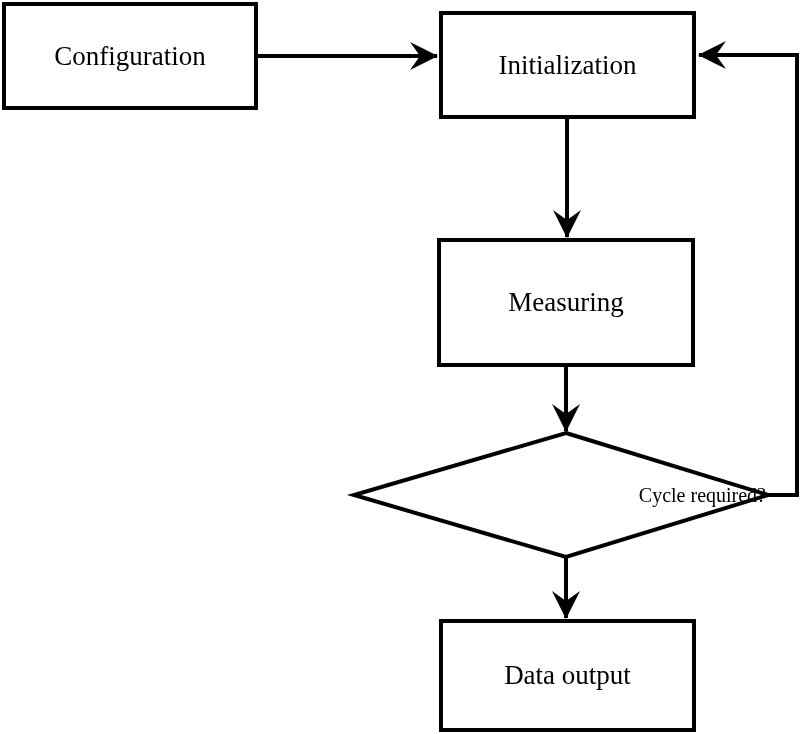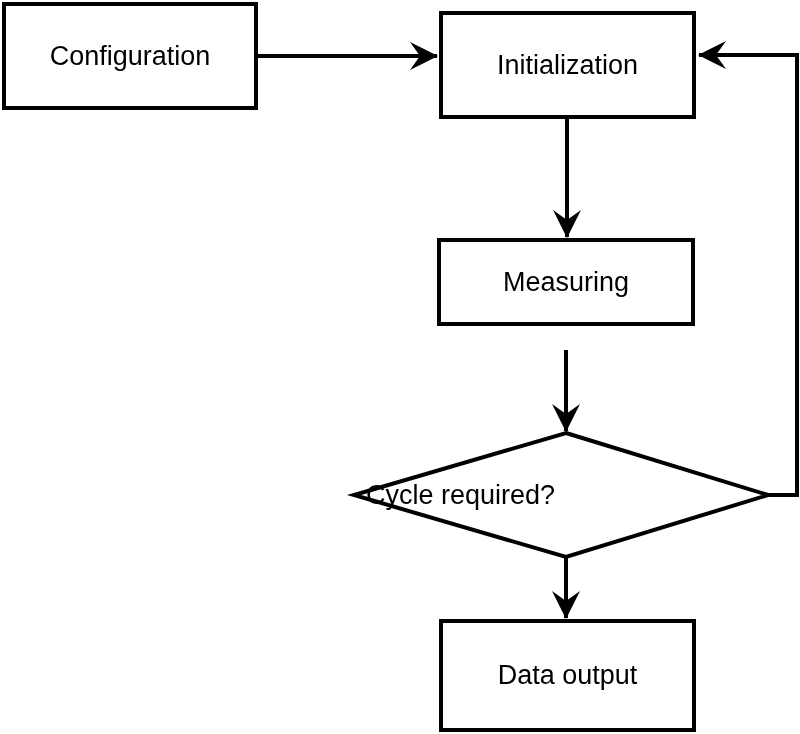--- a/index.html
+++ b/index.html
@@ -5,21 +5,21 @@
   html, body {
     margin: 0;
     padding: 0;
     background: #ffffff;
   }
   .canvas {
     position: relative;
     width: 800px;
     height: 734px;
     background: #ffffff;
-    font-family: Liberation Sans, sans-serif;
+    font-family: Liberation Serif, serif;
     color: #000000;
     overflow: hidden;
   }
   .layer {
     position: absolute;
     left: 0;
     top: 0;
     width: 800px;
     height: 734px;
   }
@@ -30,32 +30,32 @@
     border: 4px solid #000000;
     display: flex;
     align-items: center;
     justify-content: center;
     font-size: 27px;
     line-height: 1;
     white-space: nowrap;
   }
   .node-configuration { left: 2px;   top: 2px;   width: 256px; height: 108px; }
   .node-initialization{ left: 439px; top: 11px;   width: 257px; height: 108px; }
-  .node-measuring     { left: 437px; top: 238px; width: 258px; height: 88px; }
+  .node-measuring     { left: 437px; top: 238px; width: 258px; height: 129px; }
   .node-data-output   { left: 439px; top: 619px; width: 257px; height: 113px; }
   .diamond-label {
     position: absolute;
     left: 366px;
     top: 471px;
     width: 400px;
     height: 48px;
     display: flex;
     align-items: center;
-    justify-content: flex-start;
-    font-size: 27px;
+    justify-content: flex-end;
+    font-size: 20px;
     line-height: 1;
     white-space: nowrap;
   }
   svg .edge {
     stroke: #000000;
     stroke-width: 4;
     fill: none;
   }
   svg .shape {
     stroke: #000000;

